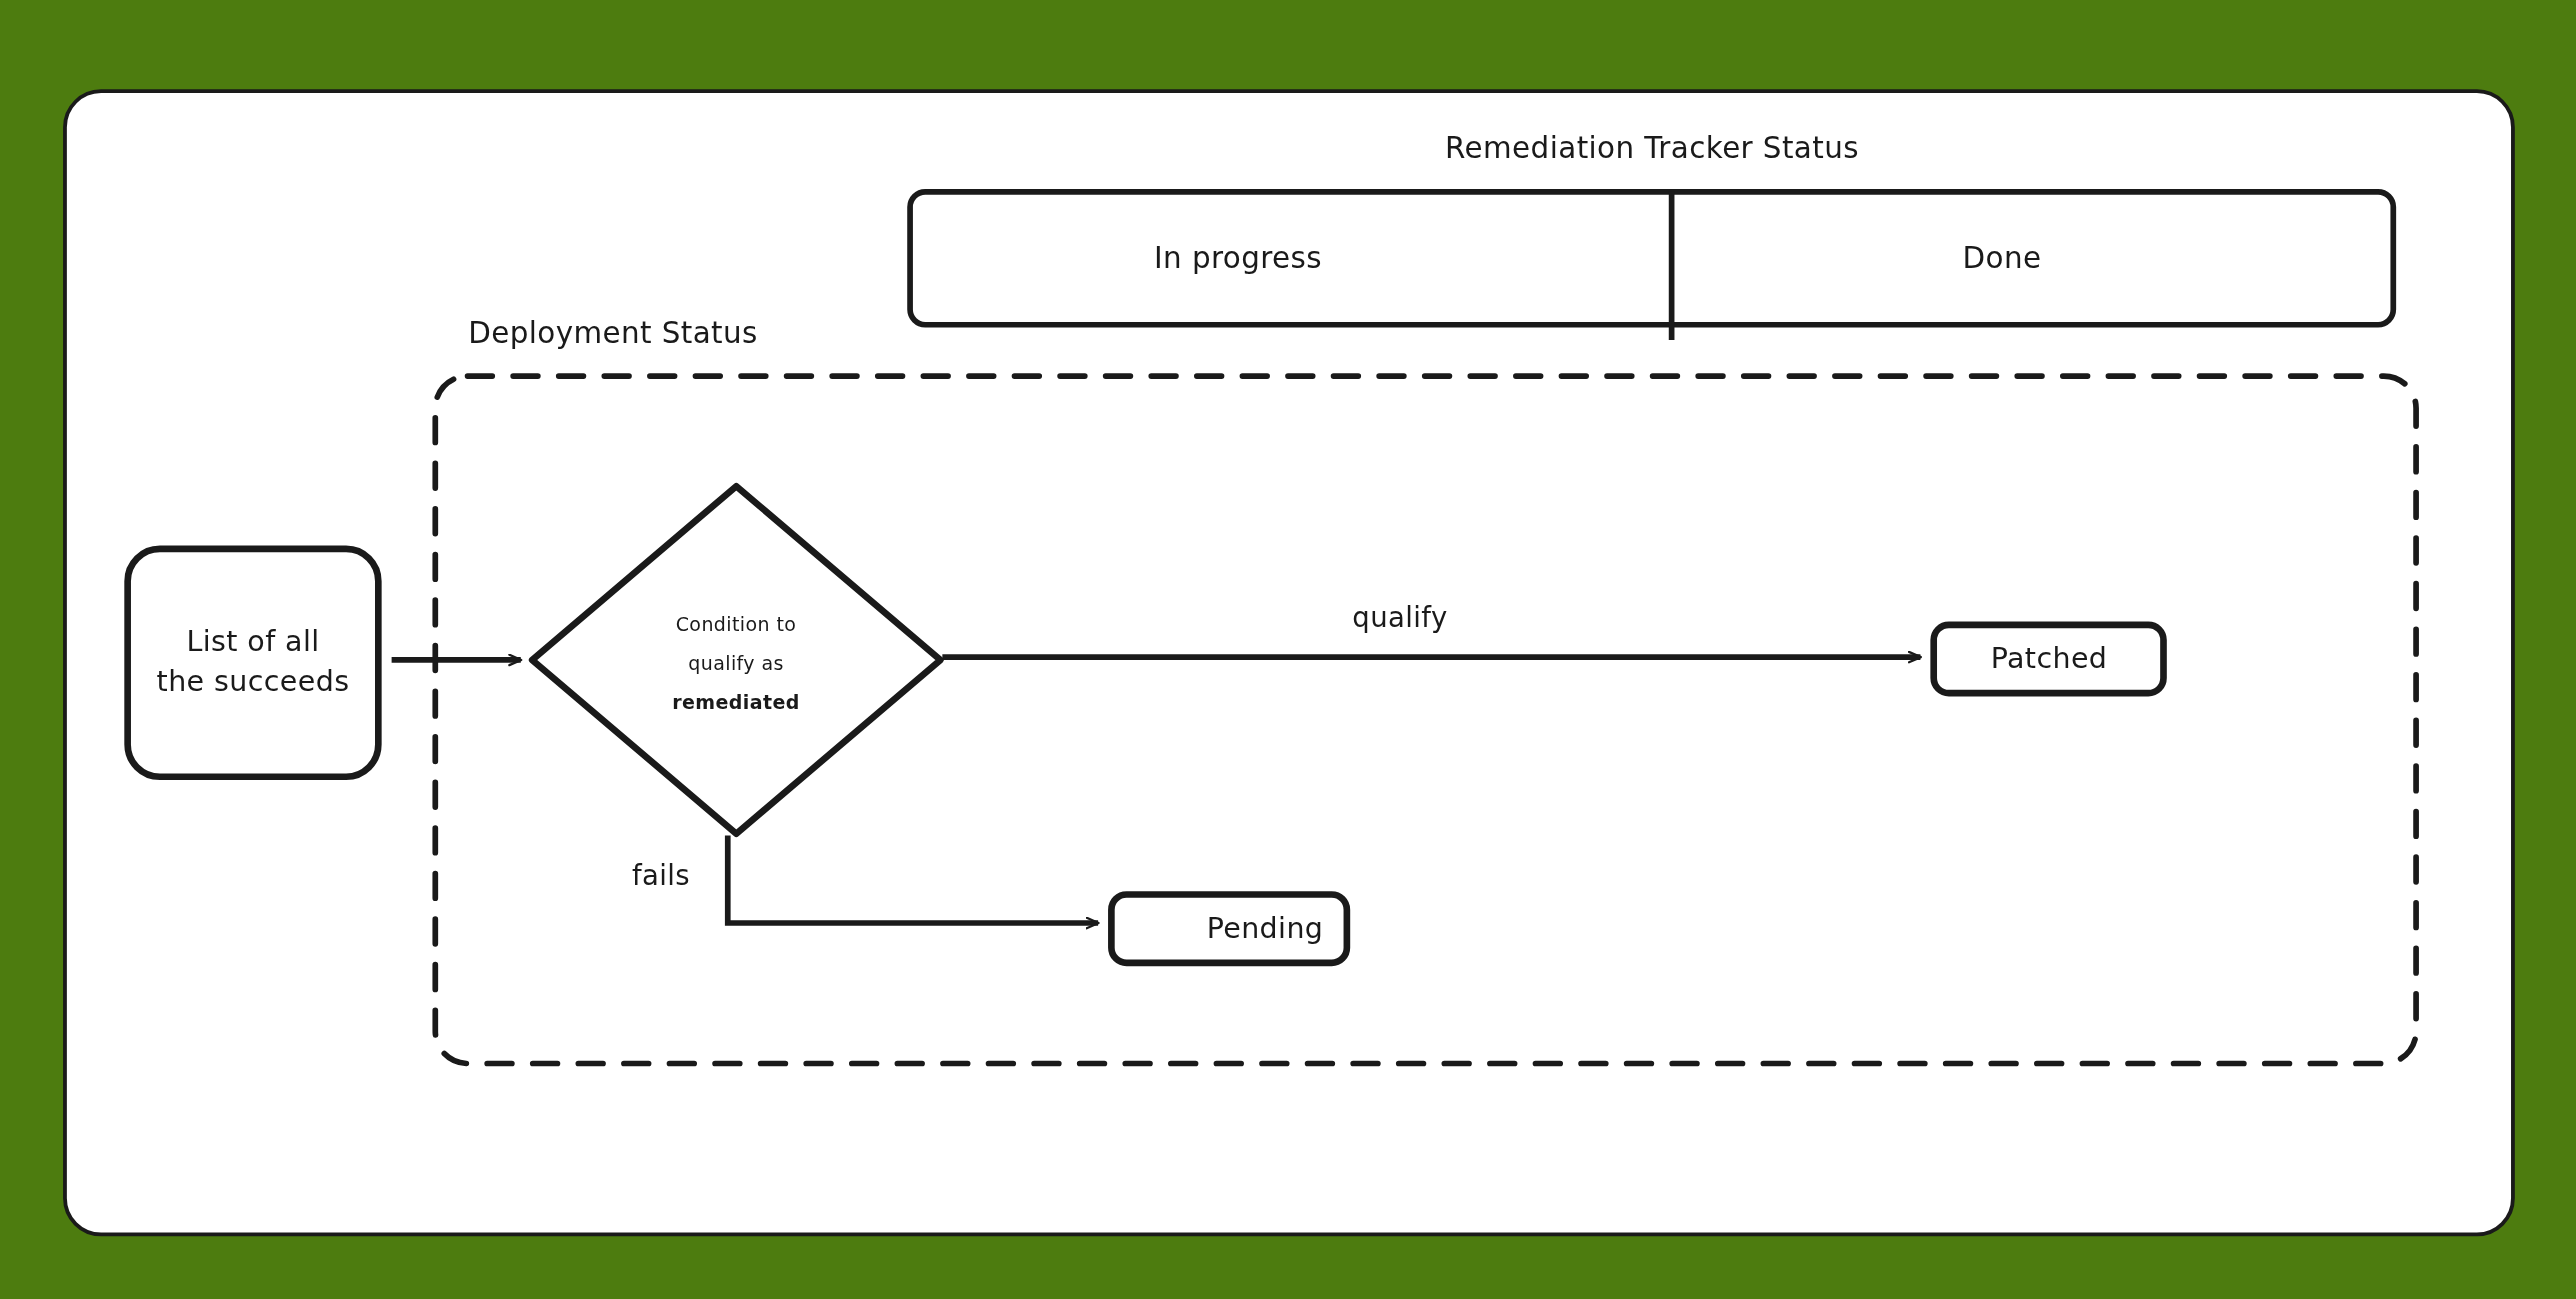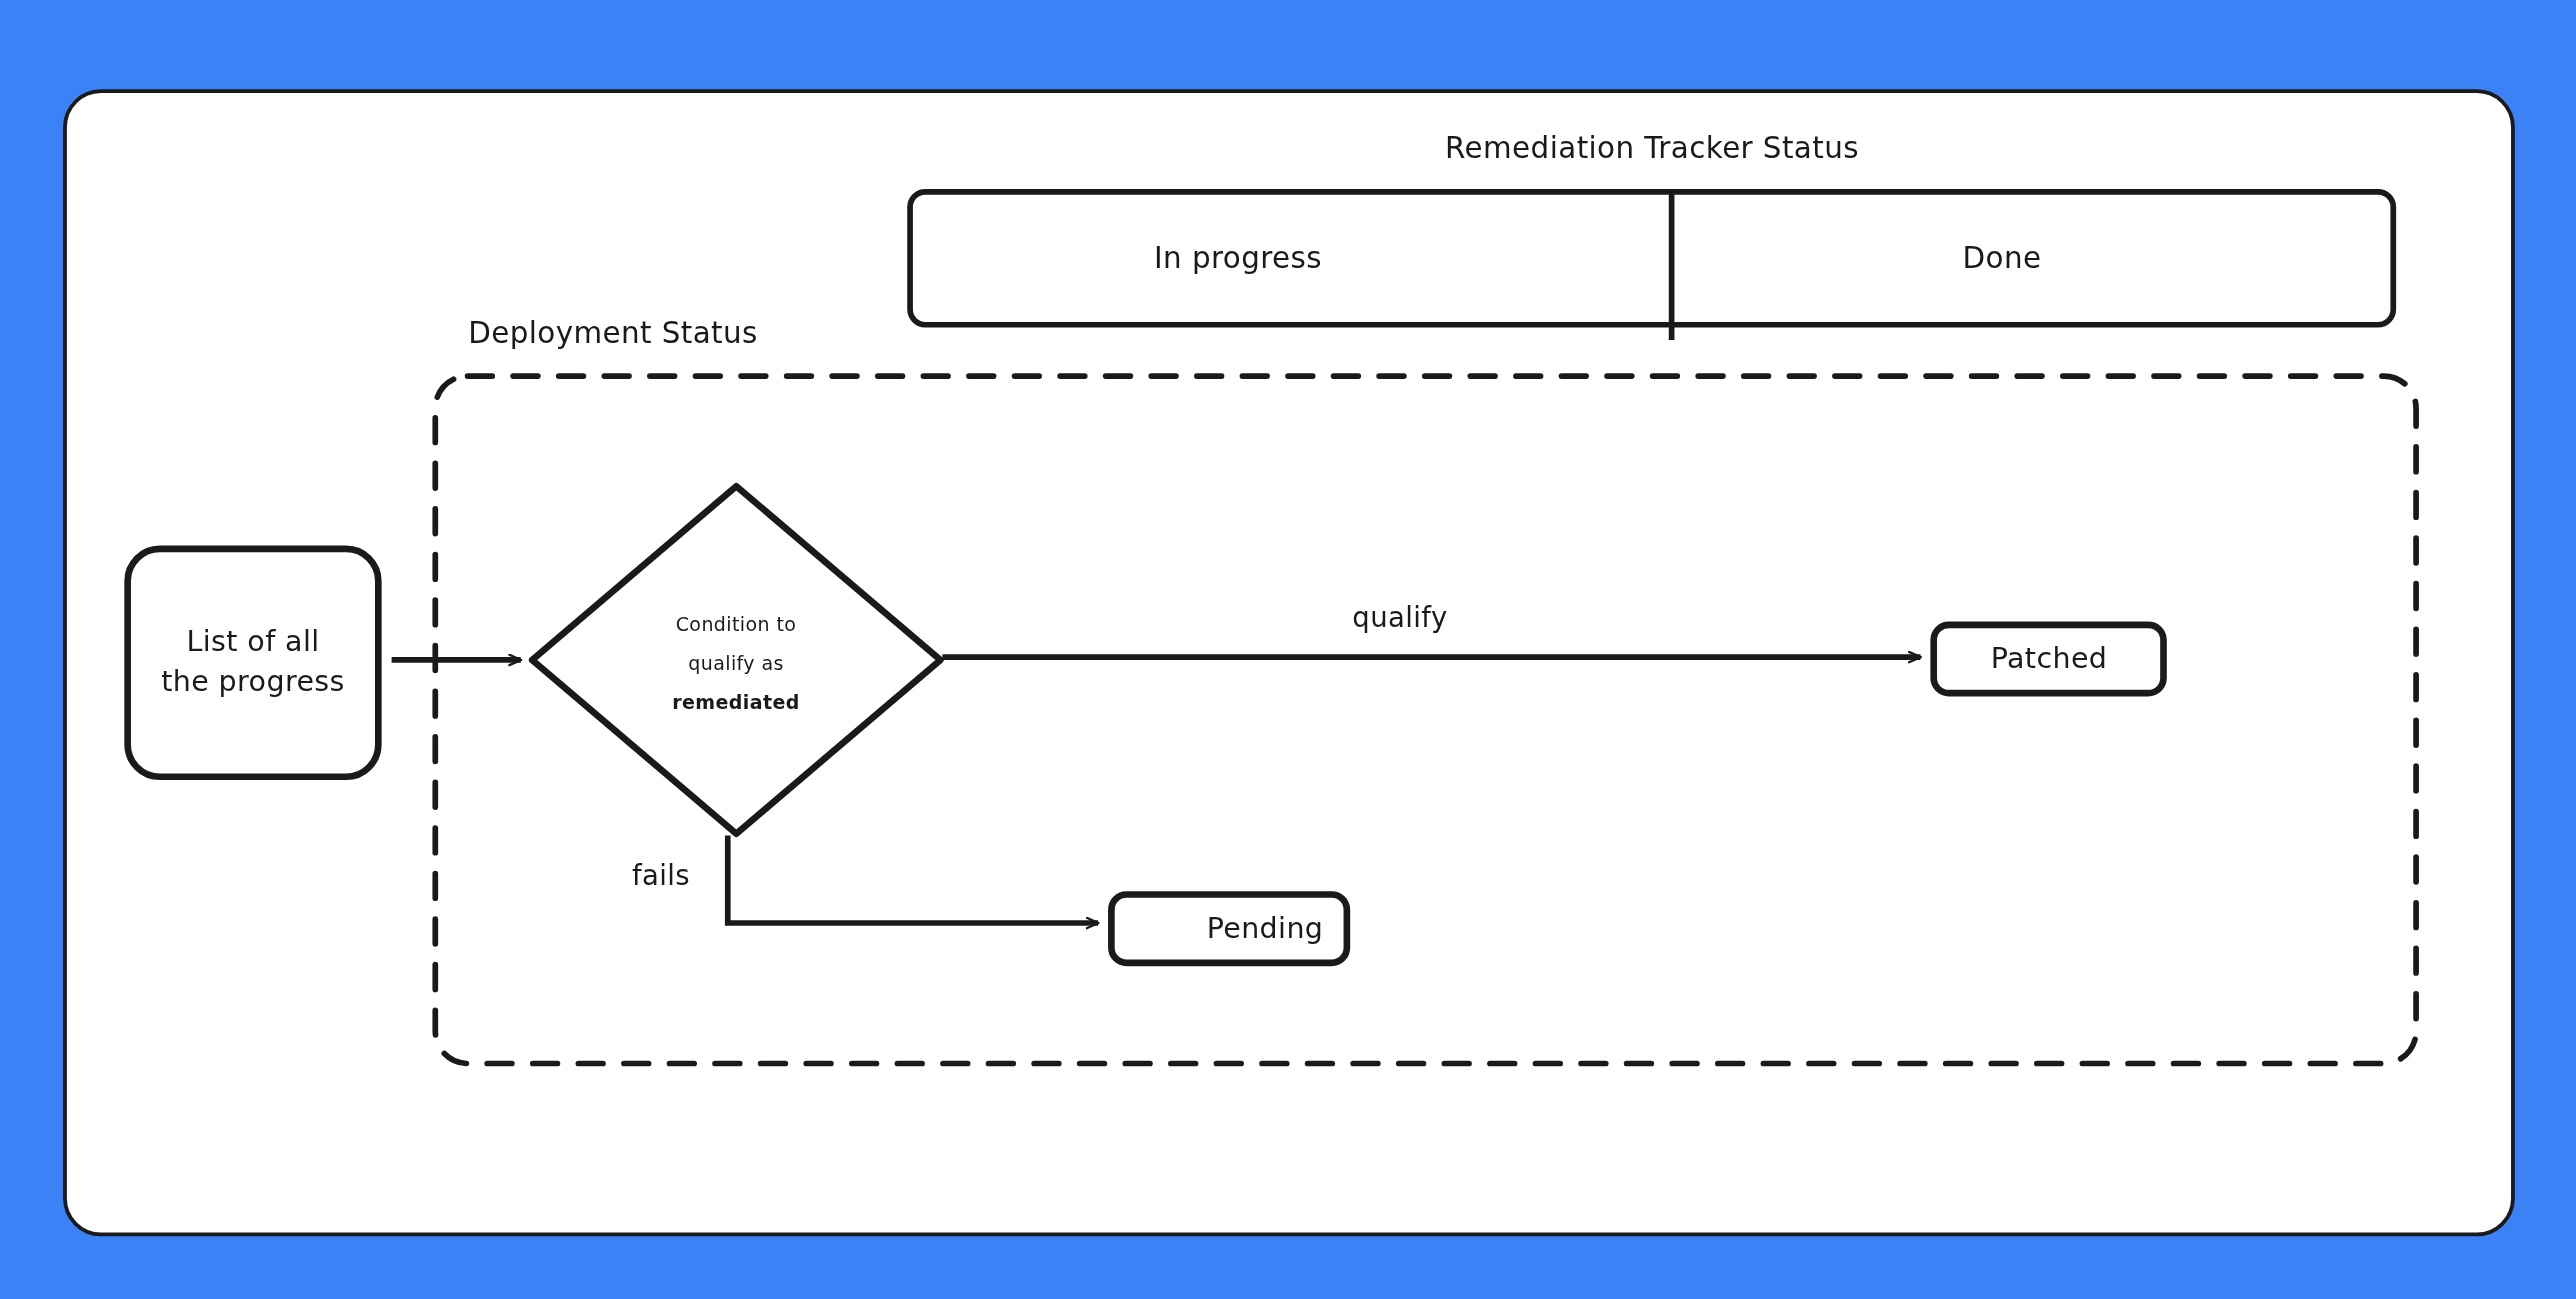--- a/index.html
+++ b/index.html
@@ -10,21 +10,21 @@
   body {
     width: 2576px;
     height: 1299px;
     font-family: "DejaVu Sans", sans-serif;
     overflow: hidden;
   }
   #stage {
     position: relative;
     width: 2576px;
     height: 1299px;
-    background: #3b82f6;
+    background: #4d7c0f;
   }
   #stage svg {
     position: absolute;
     top: 0;
     left: 0;
     width: 2576px;
     height: 1299px;
   }
   .lbl {
     position: absolute;
@@ -82,21 +82,21 @@
 
   <div class="lbl lbl-center t-title" style="left:1652px; top:149px;">Remediation Tracker Status</div>
 
   <div class="lbl lbl-center t-lane" style="left:1238px; top:259px;">In progress</div>
 
   <div class="lbl lbl-center t-lane" style="left:2002px; top:259px;">Done</div>
 
   <div class="lbl lbl-center t-group" style="left:613px; top:334px;">Deployment Status</div>
 
   <div class="lbl lbl-center t-node" style="left:253px; top:642px;">List of all</div>
-  <div class="lbl lbl-center t-node" style="left:253px; top:682px;">the progress</div>
+  <div class="lbl lbl-center t-node" style="left:253px; top:682px;">the succeeds</div>
 
   <div class="lbl lbl-center t-node-sm" style="left:736px; top:624px;">Condition to</div>
   <div class="lbl lbl-center t-node-sm" style="left:736px; top:663px;">qualify as</div>
   <div class="lbl lbl-center t-node-sm" style="left:736px; top:702px;font-weight:bold;">remediated</div>
 
   <div class="lbl lbl-center t-node" style="left:2049px; top:659px;">Patched</div>
 
   <div class="lbl lbl-center t-node" style="left:1229px; top:929px;margin-left:36px;">Pending</div>
 
   <div class="lbl lbl-center t-edge" style="left:1400px; top:618px;">qualify</div>

